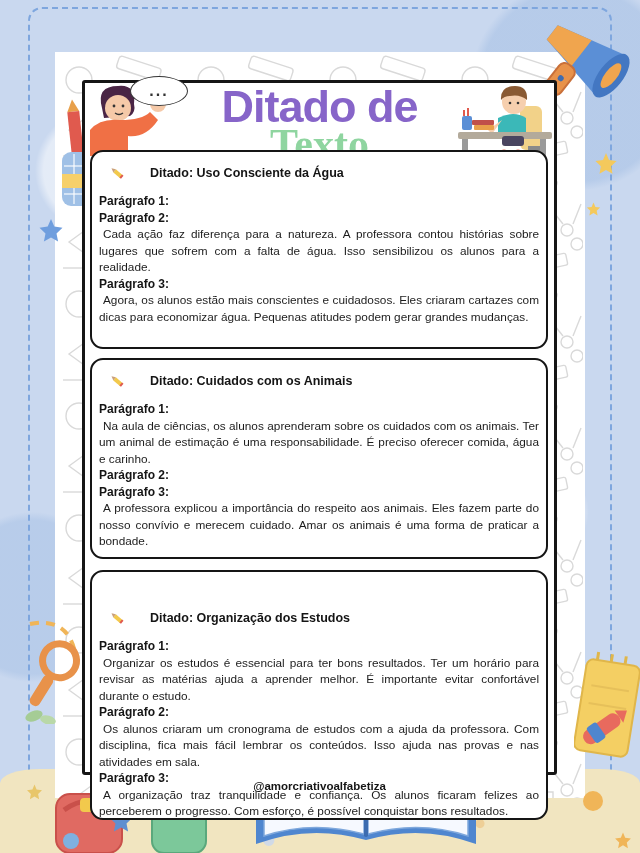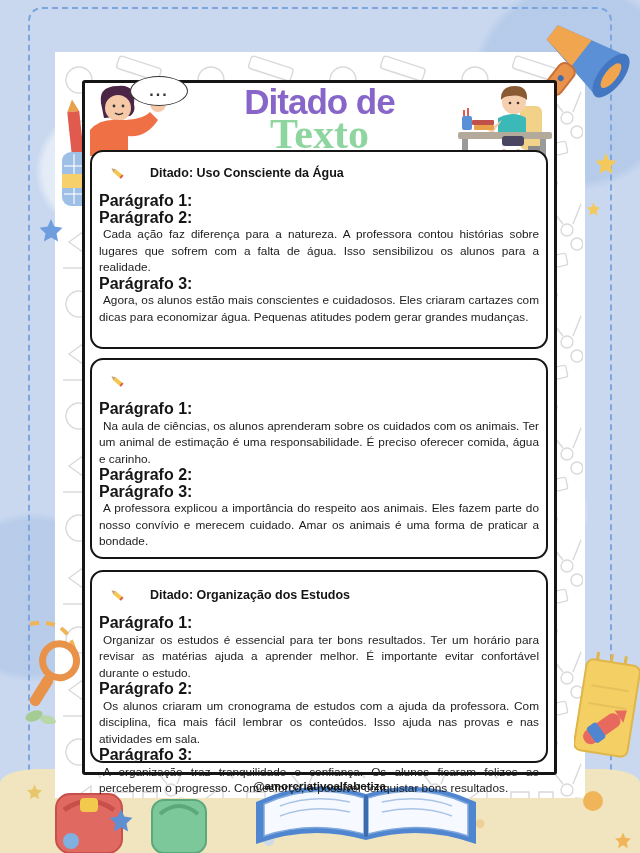--- a/index.html
+++ b/index.html
@@ -31,32 +31,32 @@
     border-radius:40px 40px 0 0 / 14px 14px 0 0;
   }
   .doodle-panel { position:absolute; left:55px; top:52px; z-index:3; }
   .deco { position:absolute; z-index:4; }
   .main-box {
     position:absolute; left:82px; top:80px; width:475px; height:695px;
     background:#fff; border:3px solid #151515; border-radius:3px; z-index:5;
   }
   .over-box { z-index:6; }
   .title-wrap { position:absolute; left:82px; top:84px; width:475px; text-align:center; z-index:6; }
-  .title-1 { font-size:35px; font-weight:bold; letter-spacing:-1px; line-height:1.0; }
+  .title-1 { font-size:45px; font-weight:bold; letter-spacing:-1px; line-height:1.0; }
   .title-2 { font-family:"Liberation Serif", serif; font-size:42px; font-weight:bold; margin-top:-6px; line-height:1.0; }
   .panel {
     position:absolute; left:90px; width:458px; background:#fff;
     border:2px solid #151515; border-radius:13px; padding:13px 7px 6px 7px; z-index:6;
   }
   .panel-1 { top:150px; height:199px; }
   .panel-2 { top:358px; height:201px; }
-  .panel-3 { top:570px; height:193px; padding-top:15px; }
+  .panel-3 { top:570px; height:250px; padding-top:38px; }
   .sec-head { display:flex; align-items:center; padding-left:10px; margin-bottom:13px; }
   .sec-title { font-size:12.5px; font-weight:bold; color:#151515; margin-left:26px; }
-  .plabel { font-size:16px; font-weight:bold; color:#151515; line-height:16.5px; }
+  .plabel { font-size:12px; font-weight:bold; color:#151515; line-height:16.5px; }
   .ptext  { font-size:11.8px; color:#1c1c1c; line-height:16.5px; text-align:justify; text-indent:4px; }
   .footer { position:absolute; left:82px; top:780px; width:475px; text-align:center;
             font-size:11.5px; font-weight:bold; color:#151515; z-index:6; }
   .bubble {
     position:absolute; left:130px; top:76px; width:58px; height:30px; z-index:7;
     background:#fff; border:1.6px solid #333; border-radius:50%;
     display:flex; align-items:center; justify-content:center;
     font-size:16px; font-weight:bold; color:#333; letter-spacing:2px;
   }
 </style>
@@ -263,20 +263,21 @@
 
   <div class="panel panel-2">
     <div class="sec-head">
       <svg width="15" height="15">
           <g transform="rotate(130 7.5 7.5)">
             <rect x="5.5" y="1" width="4" height="9" fill="#f2c94c"></rect>
             <polygon points="5.5,10 9.5,10 7.5,14" fill="#caa07a"></polygon>
             <rect x="5.5" y="0" width="4" height="2" fill="#e05a4e"></rect>
           </g>
         </svg>
+      <span class="sec-title">Ditado: Cuidados com os Animais</span>
     </div>
     <div class="plabel">Parágrafo 1:</div>
     <div class="ptext">Na aula de ciências, os alunos aprenderam sobre os cuidados com os animais. Ter um animal de estimação é uma responsabilidade. É preciso oferecer comida, água e carinho.</div>
     <div class="plabel">Parágrafo 2:</div>
     <div class="plabel">Parágrafo 3:</div>
     <div class="ptext">A professora explicou a importância do respeito aos animais. Eles fazem parte do nosso convívio e merecem cuidado. Amar os animais é uma forma de praticar a bondade.</div>
   </div>
 
   <div class="panel panel-3">
     <div class="sec-head">

